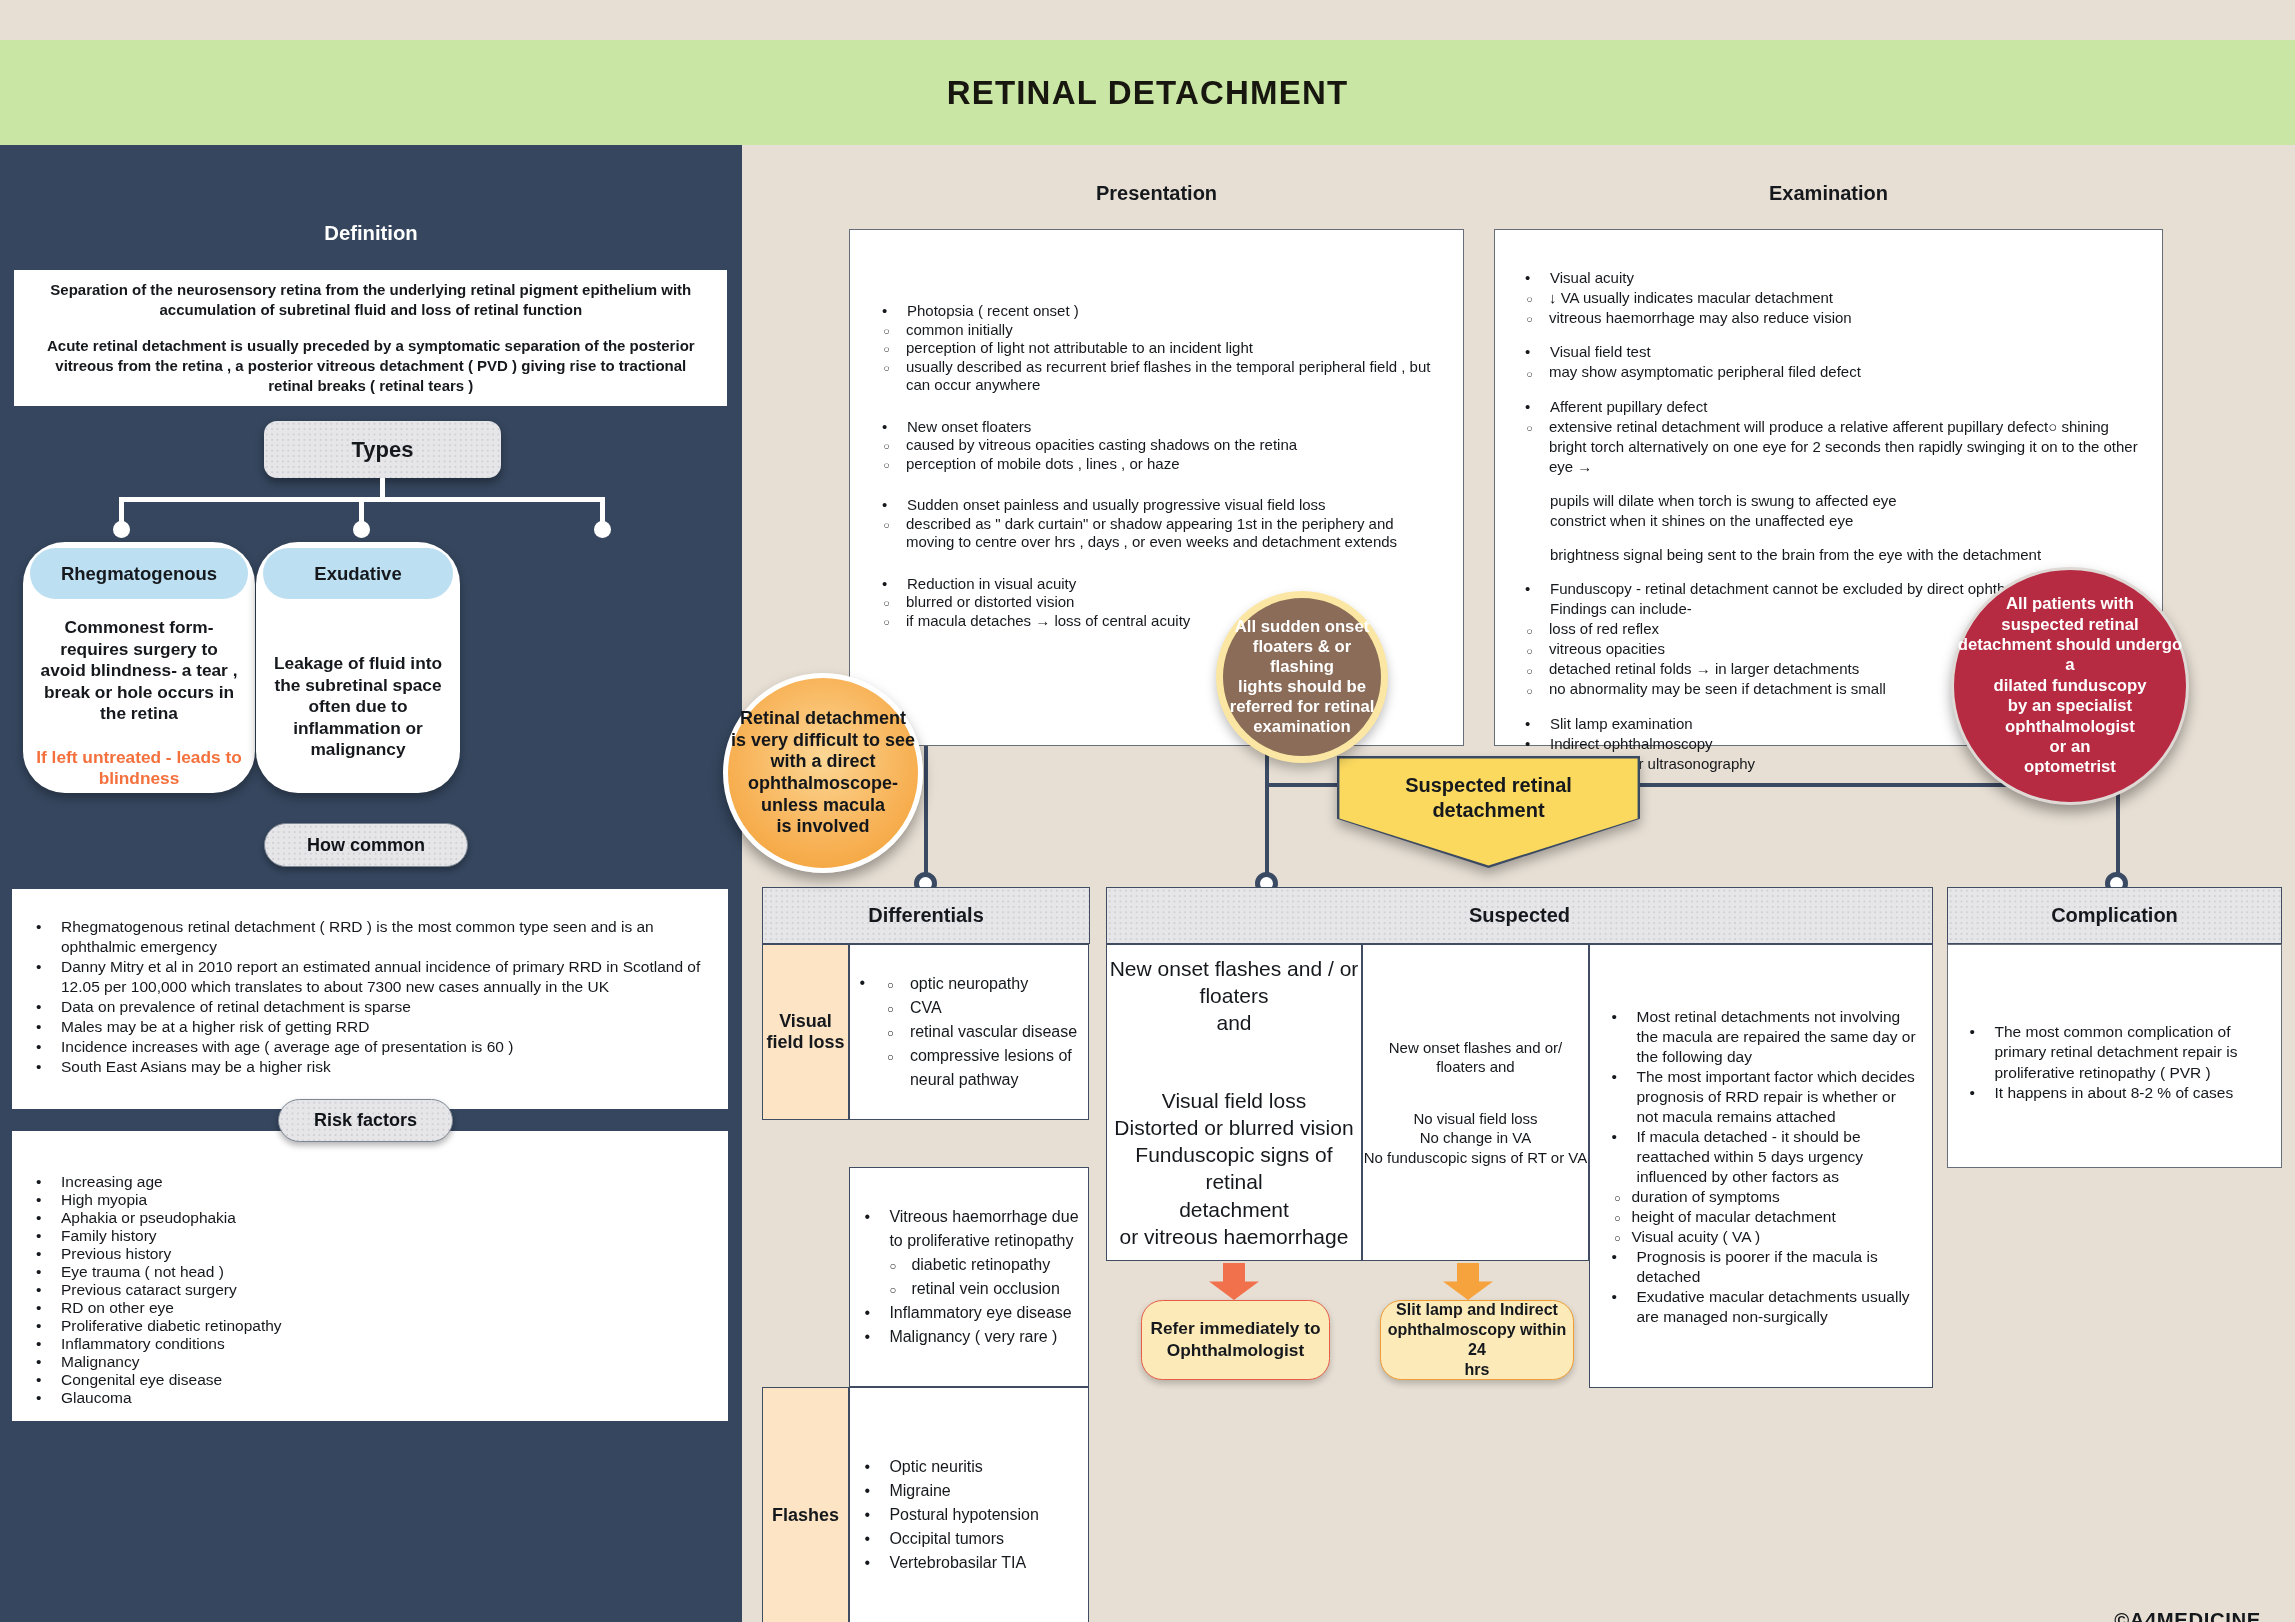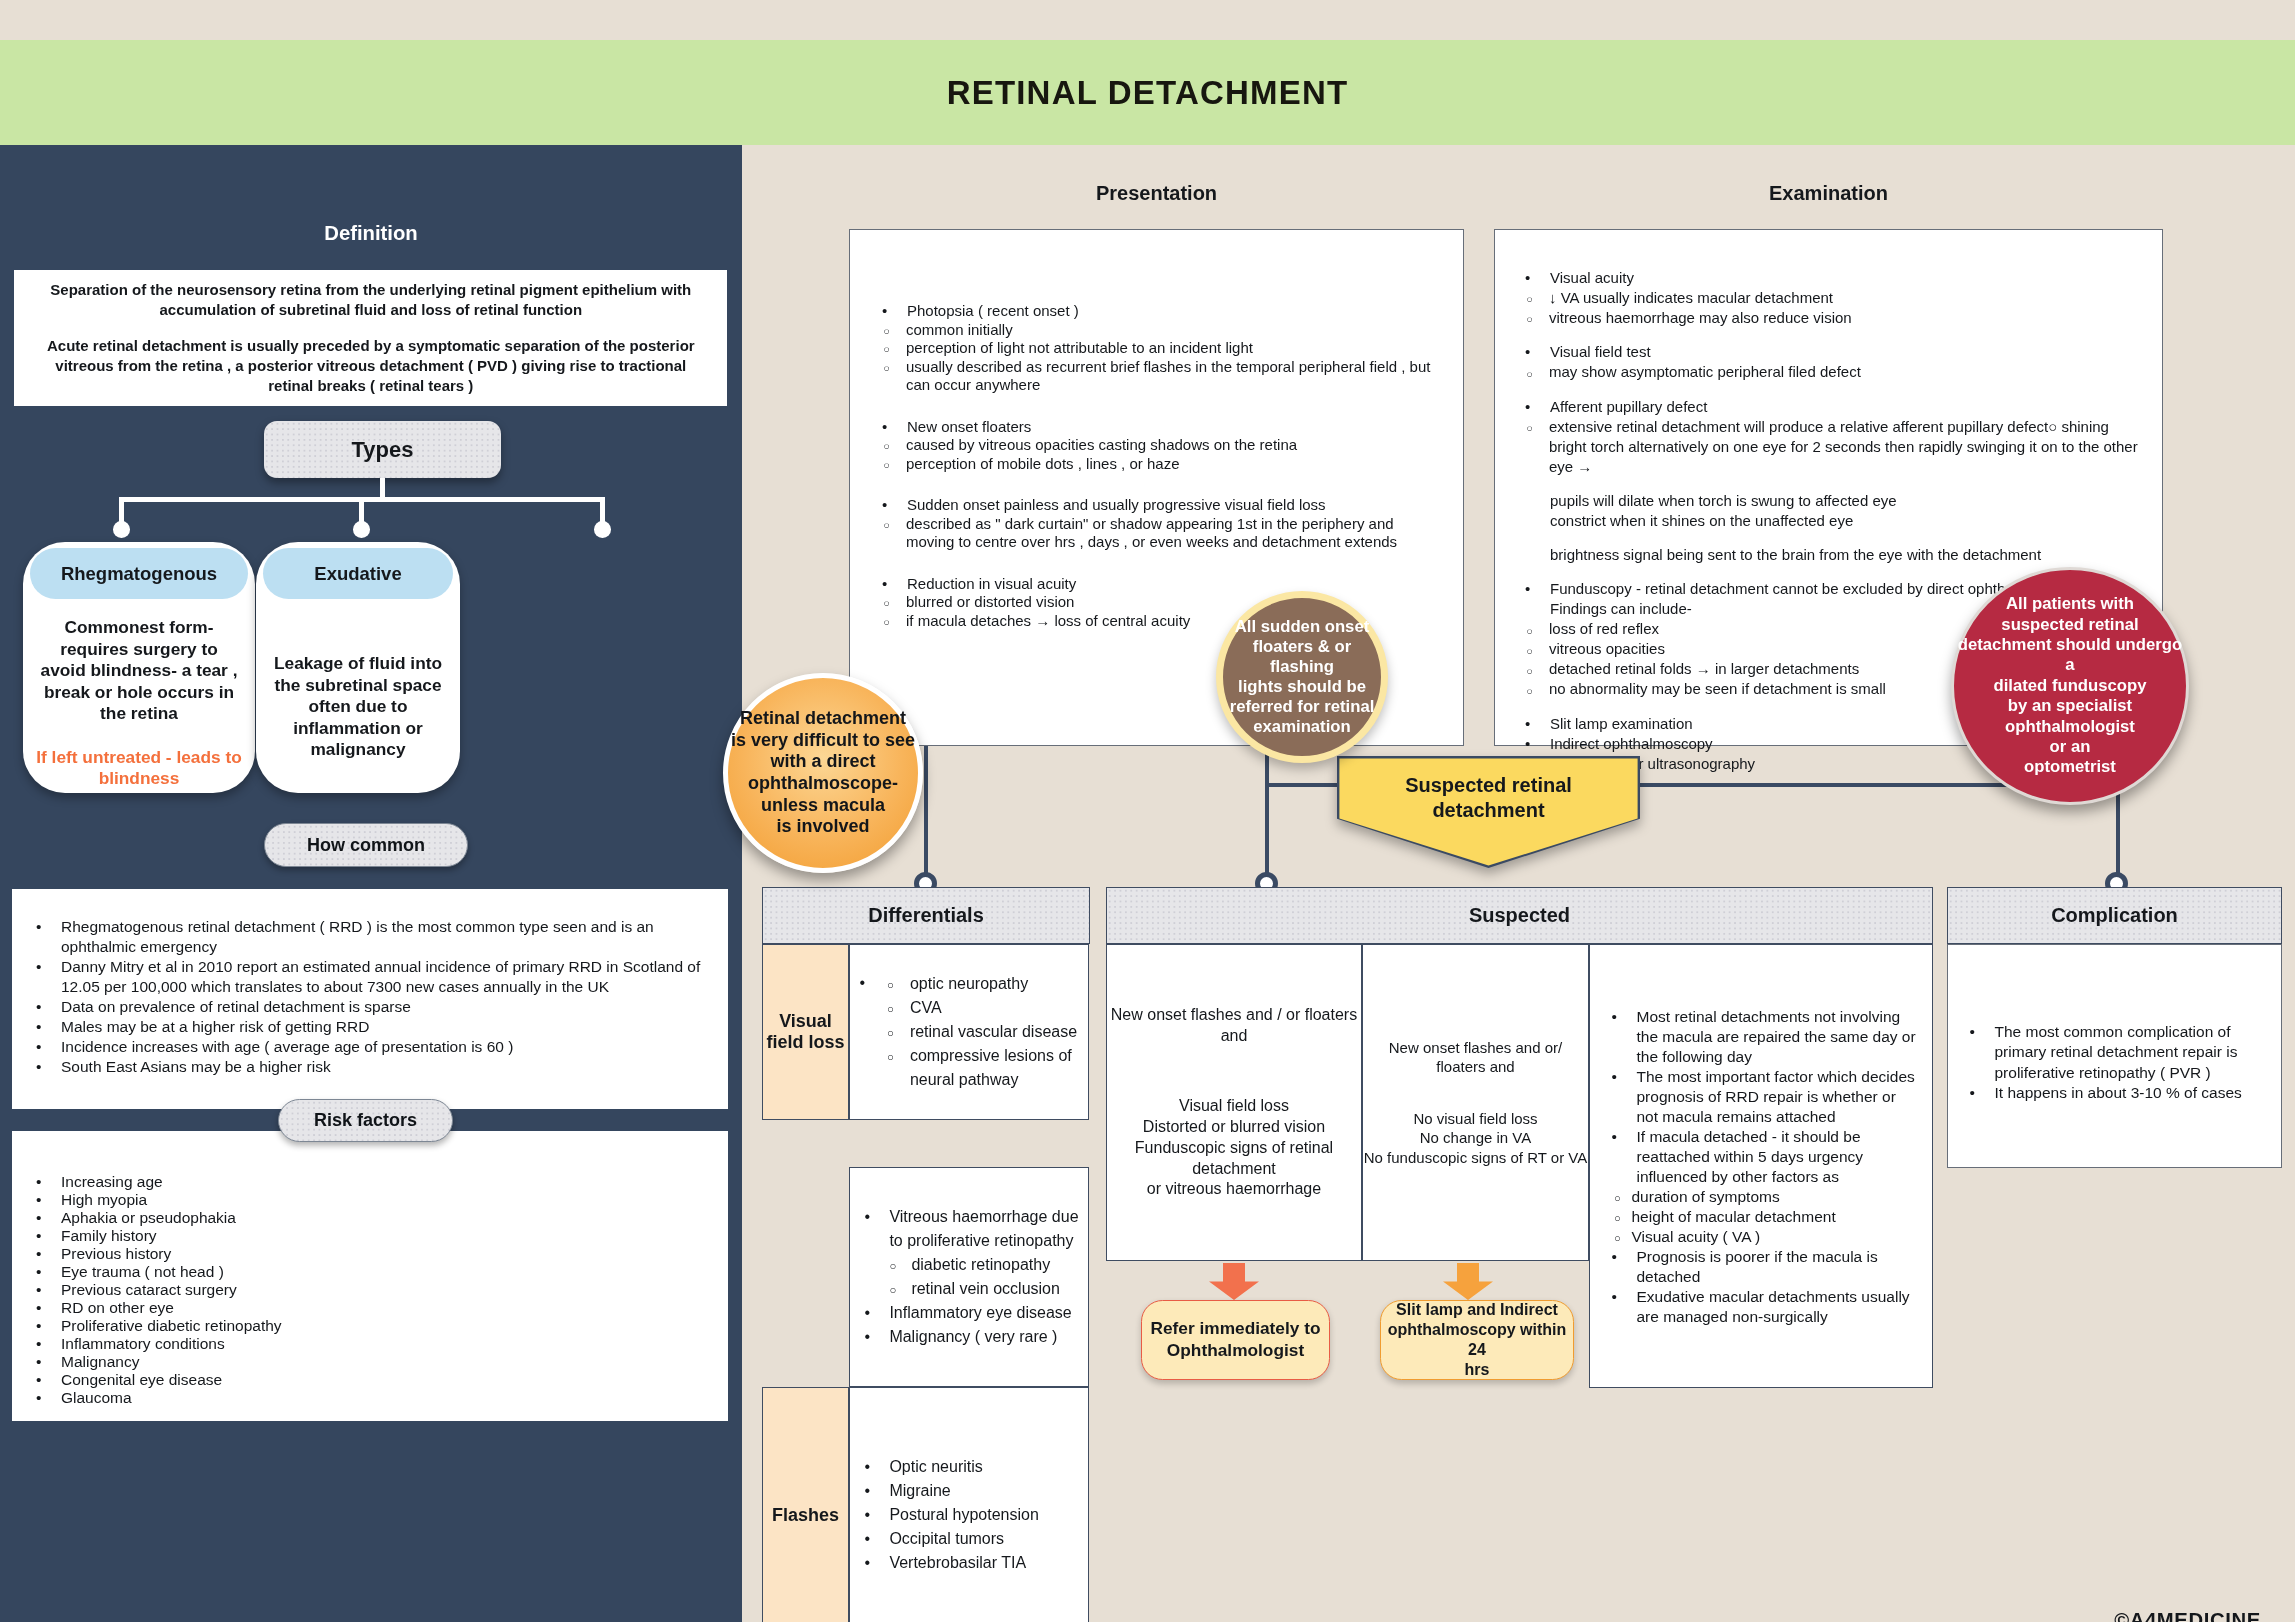--- a/index.html
+++ b/index.html
@@ -82,21 +82,21 @@
   
   .dlabel{left:762px;width:87px;background:#fce4c5;border:1.2px solid #3f4c61;display:flex;align-items:center;justify-content:center;text-align:center;font-size:18px;font-weight:bold;box-sizing:border-box;line-height:1.15;}
   .dcell{left:849px;width:240px;background:#ffffff;border:1.2px solid #3f4c61;box-sizing:border-box;display:flex;flex-direction:column;justify-content:center;padding:6px 8.4px;}
   .r1{top:904px;height:176px;} .r2{top:1127px;height:220px;} .r3{top:1347px;height:256px;}
   .dcell .bl,.dcell .cl{font-size:16px;line-height:24px;}
   .lead{position:relative;padding-left:21.5px;}
   .lead::before{content:"\2022";position:absolute;left:1.2px;top:2.4px;font-size:16px;}
   .cl2{padding-left:53px;} .cl2::before{left:31px;}
   
   .mcol{top:904px;background:#ffffff;border:1.2px solid #3f4c61;box-sizing:border-box;}
-  #mcol-1{left:1106px;width:256px;height:317px;display:flex;flex-direction:column;justify-content:center;gap:50px;text-align:center;font-size:16px;line-height:1.3;}
+  #mcol-1{left:1106px;width:256px;height:317px;display:flex;flex-direction:column;justify-content:center;gap:50px;text-align:center;font-size:21px;line-height:1.3;}
   #mcol-2{left:1362px;width:227px;height:317px;display:flex;flex-direction:column;justify-content:center;gap:32px;text-align:center;font-size:15px;line-height:1.3;}
   #mcol-3{left:1589px;width:344px;height:444px;padding:62px 15.5px 0 15.5px;}
   #mcol-3 .bl,#mcol-3 .cl{font-size:15.5px;line-height:20px;}
   #mcol-3 .cl{padding-left:26px;} #mcol-3 .cl::before{left:8.4px;}
   
   .block-arrow{width:50px;height:37px;clip-path:polygon(28% 0,72% 0,72% 50%,100% 50%,50% 100%,0 50%,28% 50%);z-index:2;}
   #arrow-1{left:1209px;top:1223px;background:#f2714d;}
   #arrow-2{left:1443px;top:1223px;background:#f6a23d;}
   .action-box{top:1260px;height:80px;background:#fdeab9;border-radius:21.5px;display:flex;align-items:center;justify-content:center;text-align:center;font-weight:bold;box-shadow:0 3.6px 6px rgba(0,0,0,.2);box-sizing:border-box;z-index:2;}
   #action-1{left:1141px;width:189px;border:1.8px solid #e85c45;font-size:17.3px;line-height:1.25;}
@@ -325,20 +325,20 @@
   <div class="abs block-arrow" id="arrow-2"></div>
   <div class="abs action-box pre" id="action-1">Refer immediately to
 Ophthalmologist</div>
   <div class="abs action-box pre" id="action-2">Slit lamp and Indirect
 ophthalmoscopy within 24
 hrs</div>
 
   <div class="abs flow-header dotted" id="complication-header">Complication</div>
   <div class="abs wbox" id="complication-box">
     <div class="bl">The most common complication of primary retinal detachment repair is proliferative retinopathy ( PVR )</div>
-    <div class="bl">It happens in about 3-10 % of cases</div>
+    <div class="bl">It happens in about 8-2 % of cases</div>
   </div>
 
   <div class="abs" id="copyright">©A4MEDICINE</div>
   <div class="abs" id="bottom-strip"></div>
 
 </div>
 
 
 </body></html>

